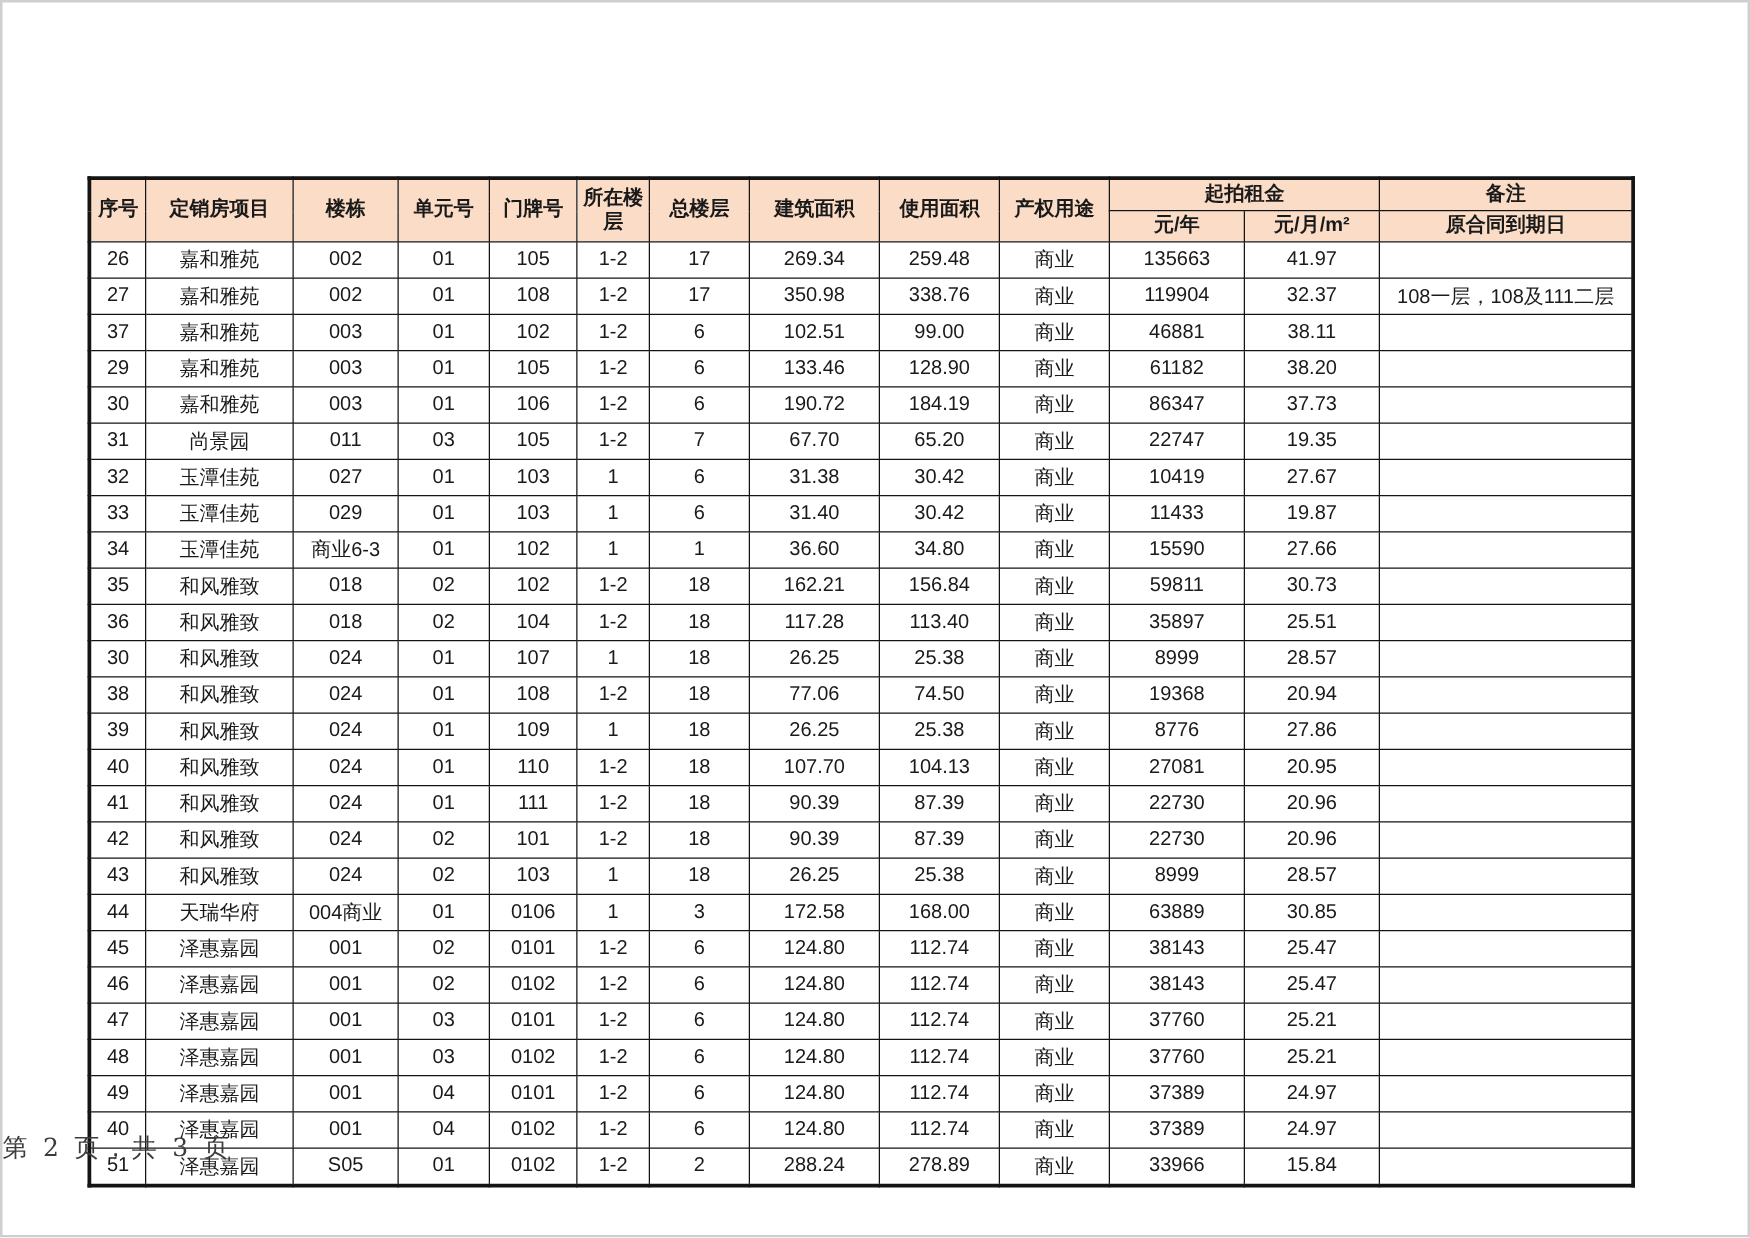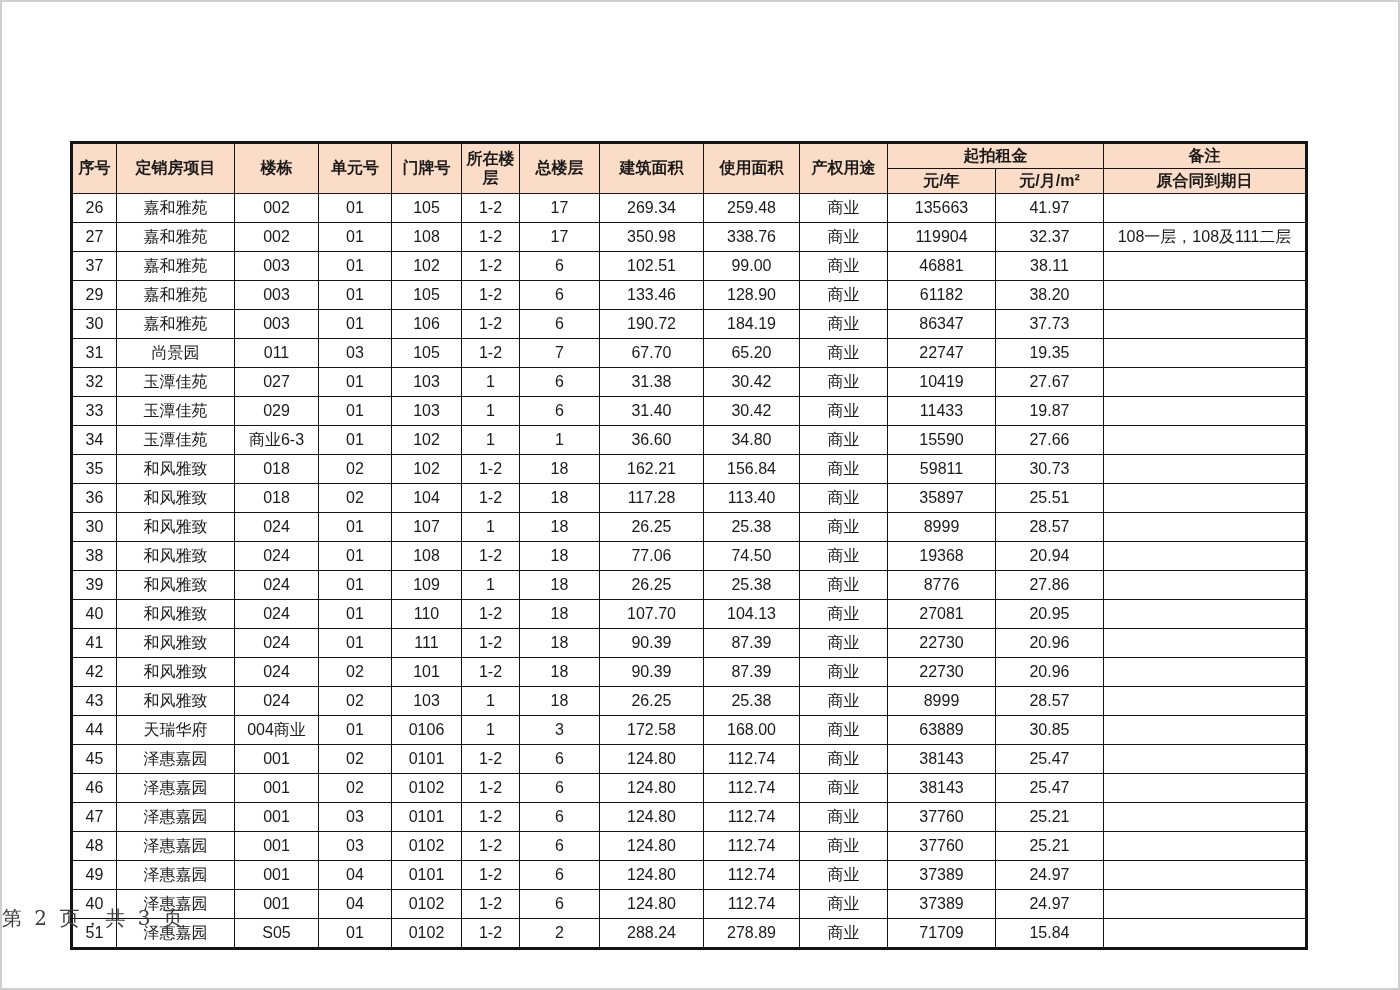--- a/index.html
+++ b/index.html
@@ -479,21 +479,21 @@
     <td>51</td>
     <td>泽惠嘉园</td>
     <td>S05</td>
     <td>01</td>
     <td>0102</td>
     <td>1-2</td>
     <td>2</td>
     <td>288.24</td>
     <td>278.89</td>
     <td>商业</td>
-    <td>71709</td>
+    <td>33966</td>
     <td>15.84</td>
     <td></td>
   </tr>
       </tbody>
   </table>
 
   <div class="footer">第 2 页，共 3 页</div>
 
 </div>
 

